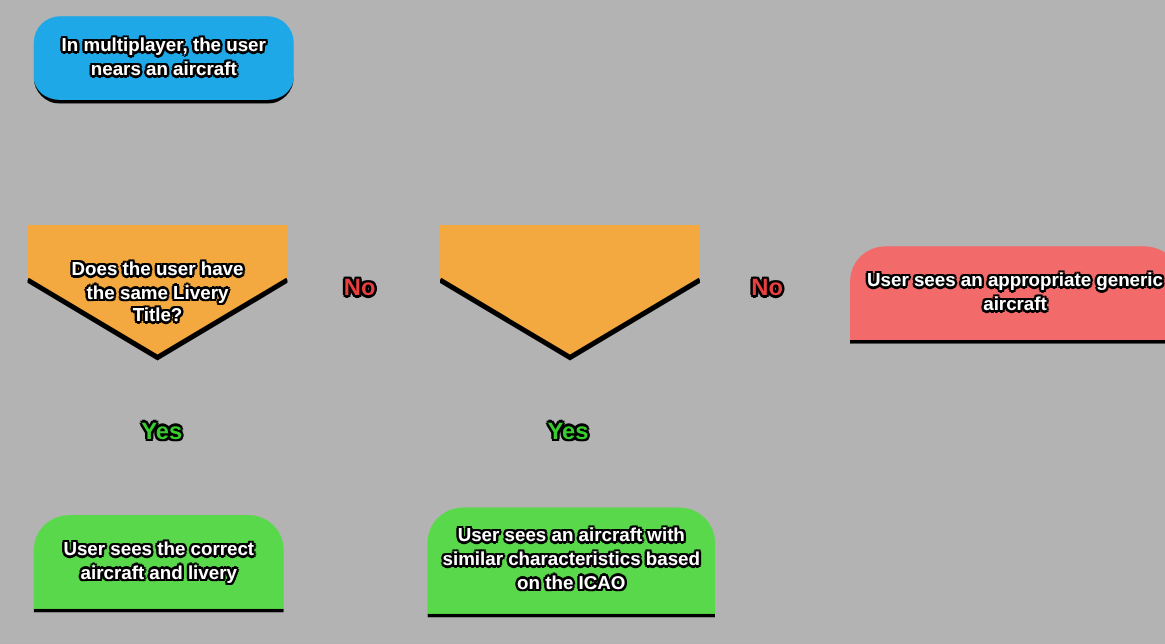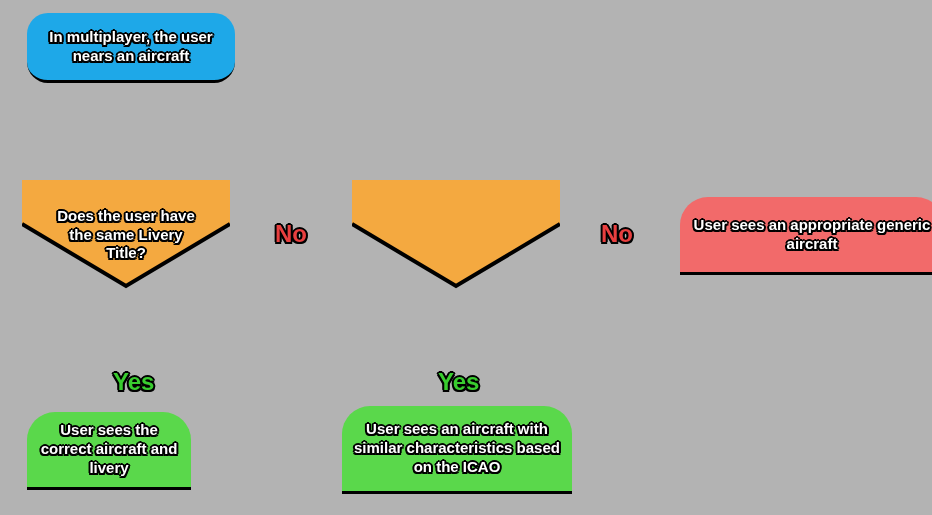--- a/index.html
+++ b/index.html
@@ -48,24 +48,24 @@
     inset: 0;
   }
   .decision .label {
     position: relative;
     z-index: 2;
     padding: 0 14px;
   }
   .edge-label {
     position: absolute;
     font-weight: 800;
-    font-size: 24px;
+    font-size: 19px;
     text-shadow: -1.5px -1.5px 0 #000, 1.5px -1.5px 0 #000, -1.5px 1.5px 0 #000, 1.5px 1.5px 0 #000, 0 2px 0 #000, 2px 0 0 #000, -2px 0 0 #000, 0 -2px 0 #000;
   }
-  .edge-yes { color: #39cc2f; margin-top: 33px; }
+  .edge-yes { color: #39cc2f; }
   .edge-no  { color: #e83f3f; }
 </style>
 </head>
 <body>
 
 <div class="node start" style="left:27px; top:13px; width:208px; height:70px;border-radius:21px;">
   <span>In multiplayer, the user nears an aircraft</span>
 </div>
 
 <div class="node decision" style="left:22px; top:180px;">
@@ -88,19 +88,19 @@
 <div class="edge-label edge-no" style="left:601px; top:220px;">No</div>
 
 <div class="node terminal-red" style="left:680px; top:197px; width:264px; height:78px;">
   <span>User sees an appropriate generic aircraft</span>
 </div>
 
 <div class="edge-label edge-yes" style="left:113px; top:335px;">Yes</div>
 
 <div class="edge-label edge-yes" style="left:438px; top:335px;">Yes</div>
 
-<div class="node terminal-green" style="left:27px; top:412px; width:164px; height:78px;">
+<div class="node terminal-green" style="left:27px; top:412px; width:200px; height:78px;">
   <span>User sees the correct aircraft and livery</span>
 </div>
 
 <div class="node terminal-green" style="left:342px; top:406px; width:230px; height:88px;">
   <span>User sees an aircraft with similar characteristics based on the ICAO</span>
 </div>
 
 </body></html>

